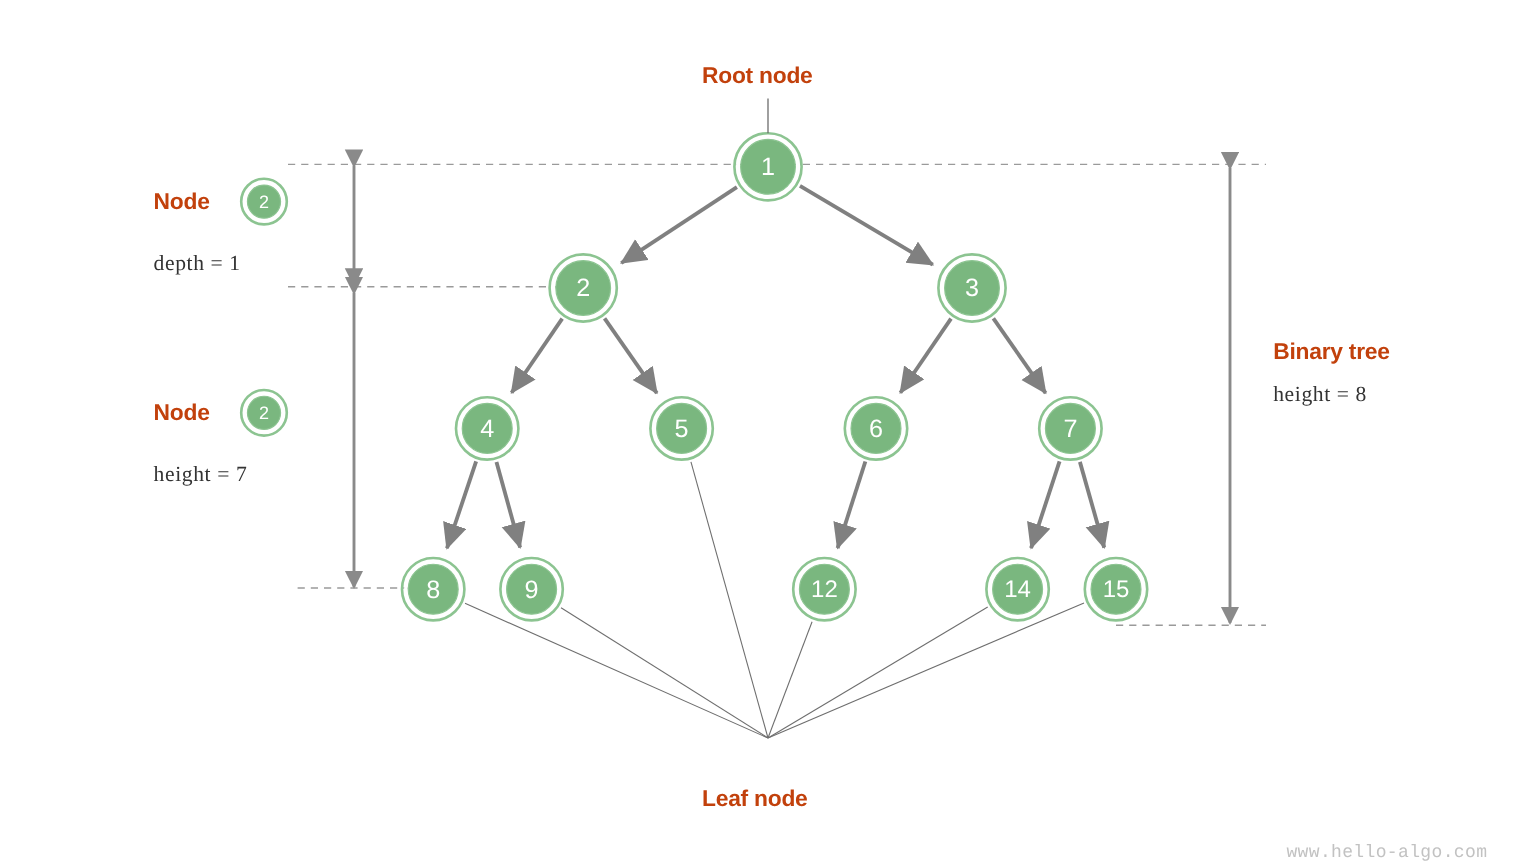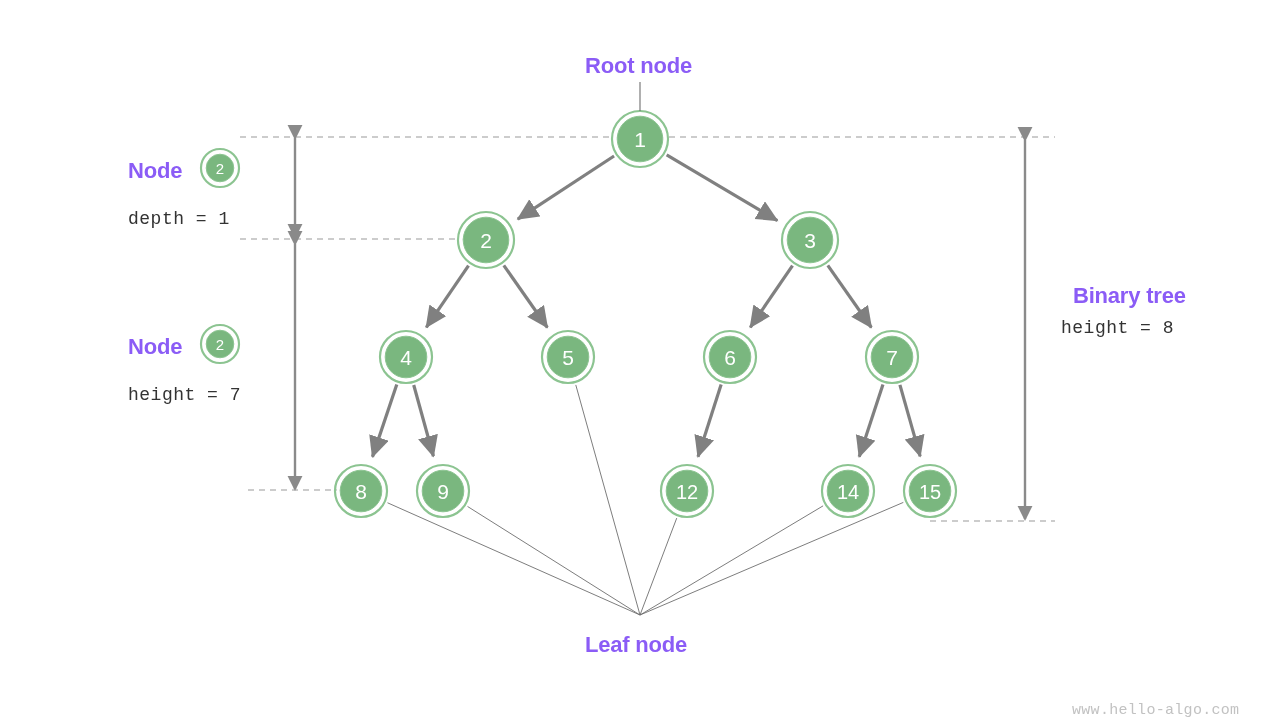--- a/index.html
+++ b/index.html
@@ -19,28 +19,28 @@
     position: absolute;
     left: 0;
     top: 0;
     width: 1280px;
     height: 720px;
   }
   .label-bold {
     position: absolute;
     font-family: "Liberation Sans", sans-serif;
     font-weight: bold;
-    font-size: 22px;
-    color: #8b5cf6;
+    font-size: 19px;
+    color: #c2410c;
     white-space: nowrap;
     letter-spacing: -0.2px;
   }
   .label-mono {
     position: absolute;
-    font-family: Liberation Mono, monospace;
+    font-family: Liberation Serif, serif;
     font-size: 18px;
     color: #333333;
     white-space: nowrap;
     letter-spacing: 0.5px;
   }
   .watermark {
     position: absolute;
     font-family: "Liberation Mono", monospace;
     font-size: 15px;
     color: #c2c2c2;
@@ -179,29 +179,29 @@
           <text x="930" y="491.5" font-size="20" class="node-text">15</text>
         </g>
       </g>
     <g id="root-pointer-group">
         <line x1="640" y1="82" x2="640" y2="111" stroke="#6e6e6e" stroke-width="1.1"></line>
       </g>
   </svg>
 
   <div class="label-bold" style="left:585px; top:53px;">Root node</div>
 
-  <div class="label-bold" style="left:585px; top:632px;">Leaf node</div>
+  <div class="label-bold" style="left:585px; top:656px;">Leaf node</div>
 
   <div class="label-bold" style="left:128px; top:158px;">Node</div>
   <div class="label-mono" style="left:128px; top:209px;">depth = 1</div>
 
   <div class="label-bold" style="left:128px; top:334px;">Node</div>
   <div class="label-mono" style="left:128px; top:385px;">height = 7</div>
 
-  <div class="label-bold" style="left:1061px; top:283px;margin-left:12px;">Binary tree</div>
+  <div class="label-bold" style="left:1061px; top:283px;">Binary tree</div>
   <div class="label-mono" style="left:1061px; top:318px;">height = 8</div>
 
   <div class="watermark" style="left:1072px; top:678px;">www.hello-algo.com</div>
 
   <svg class="layer" viewBox="0 0 1280 720" xmlns="http://www.w3.org/2000/svg">
     <g id="badges-group">
         <g>
           <circle cx="220" cy="168" r="19" fill="none" stroke="#8cc491" stroke-width="2.2"></circle>
           <circle cx="220" cy="168" r="15.8" fill="none" stroke="#ffffff" stroke-width="3"></circle>
           <circle cx="220" cy="168" r="13.8" fill="#7ab77f" stroke="#8cc491" stroke-width="1"></circle>

